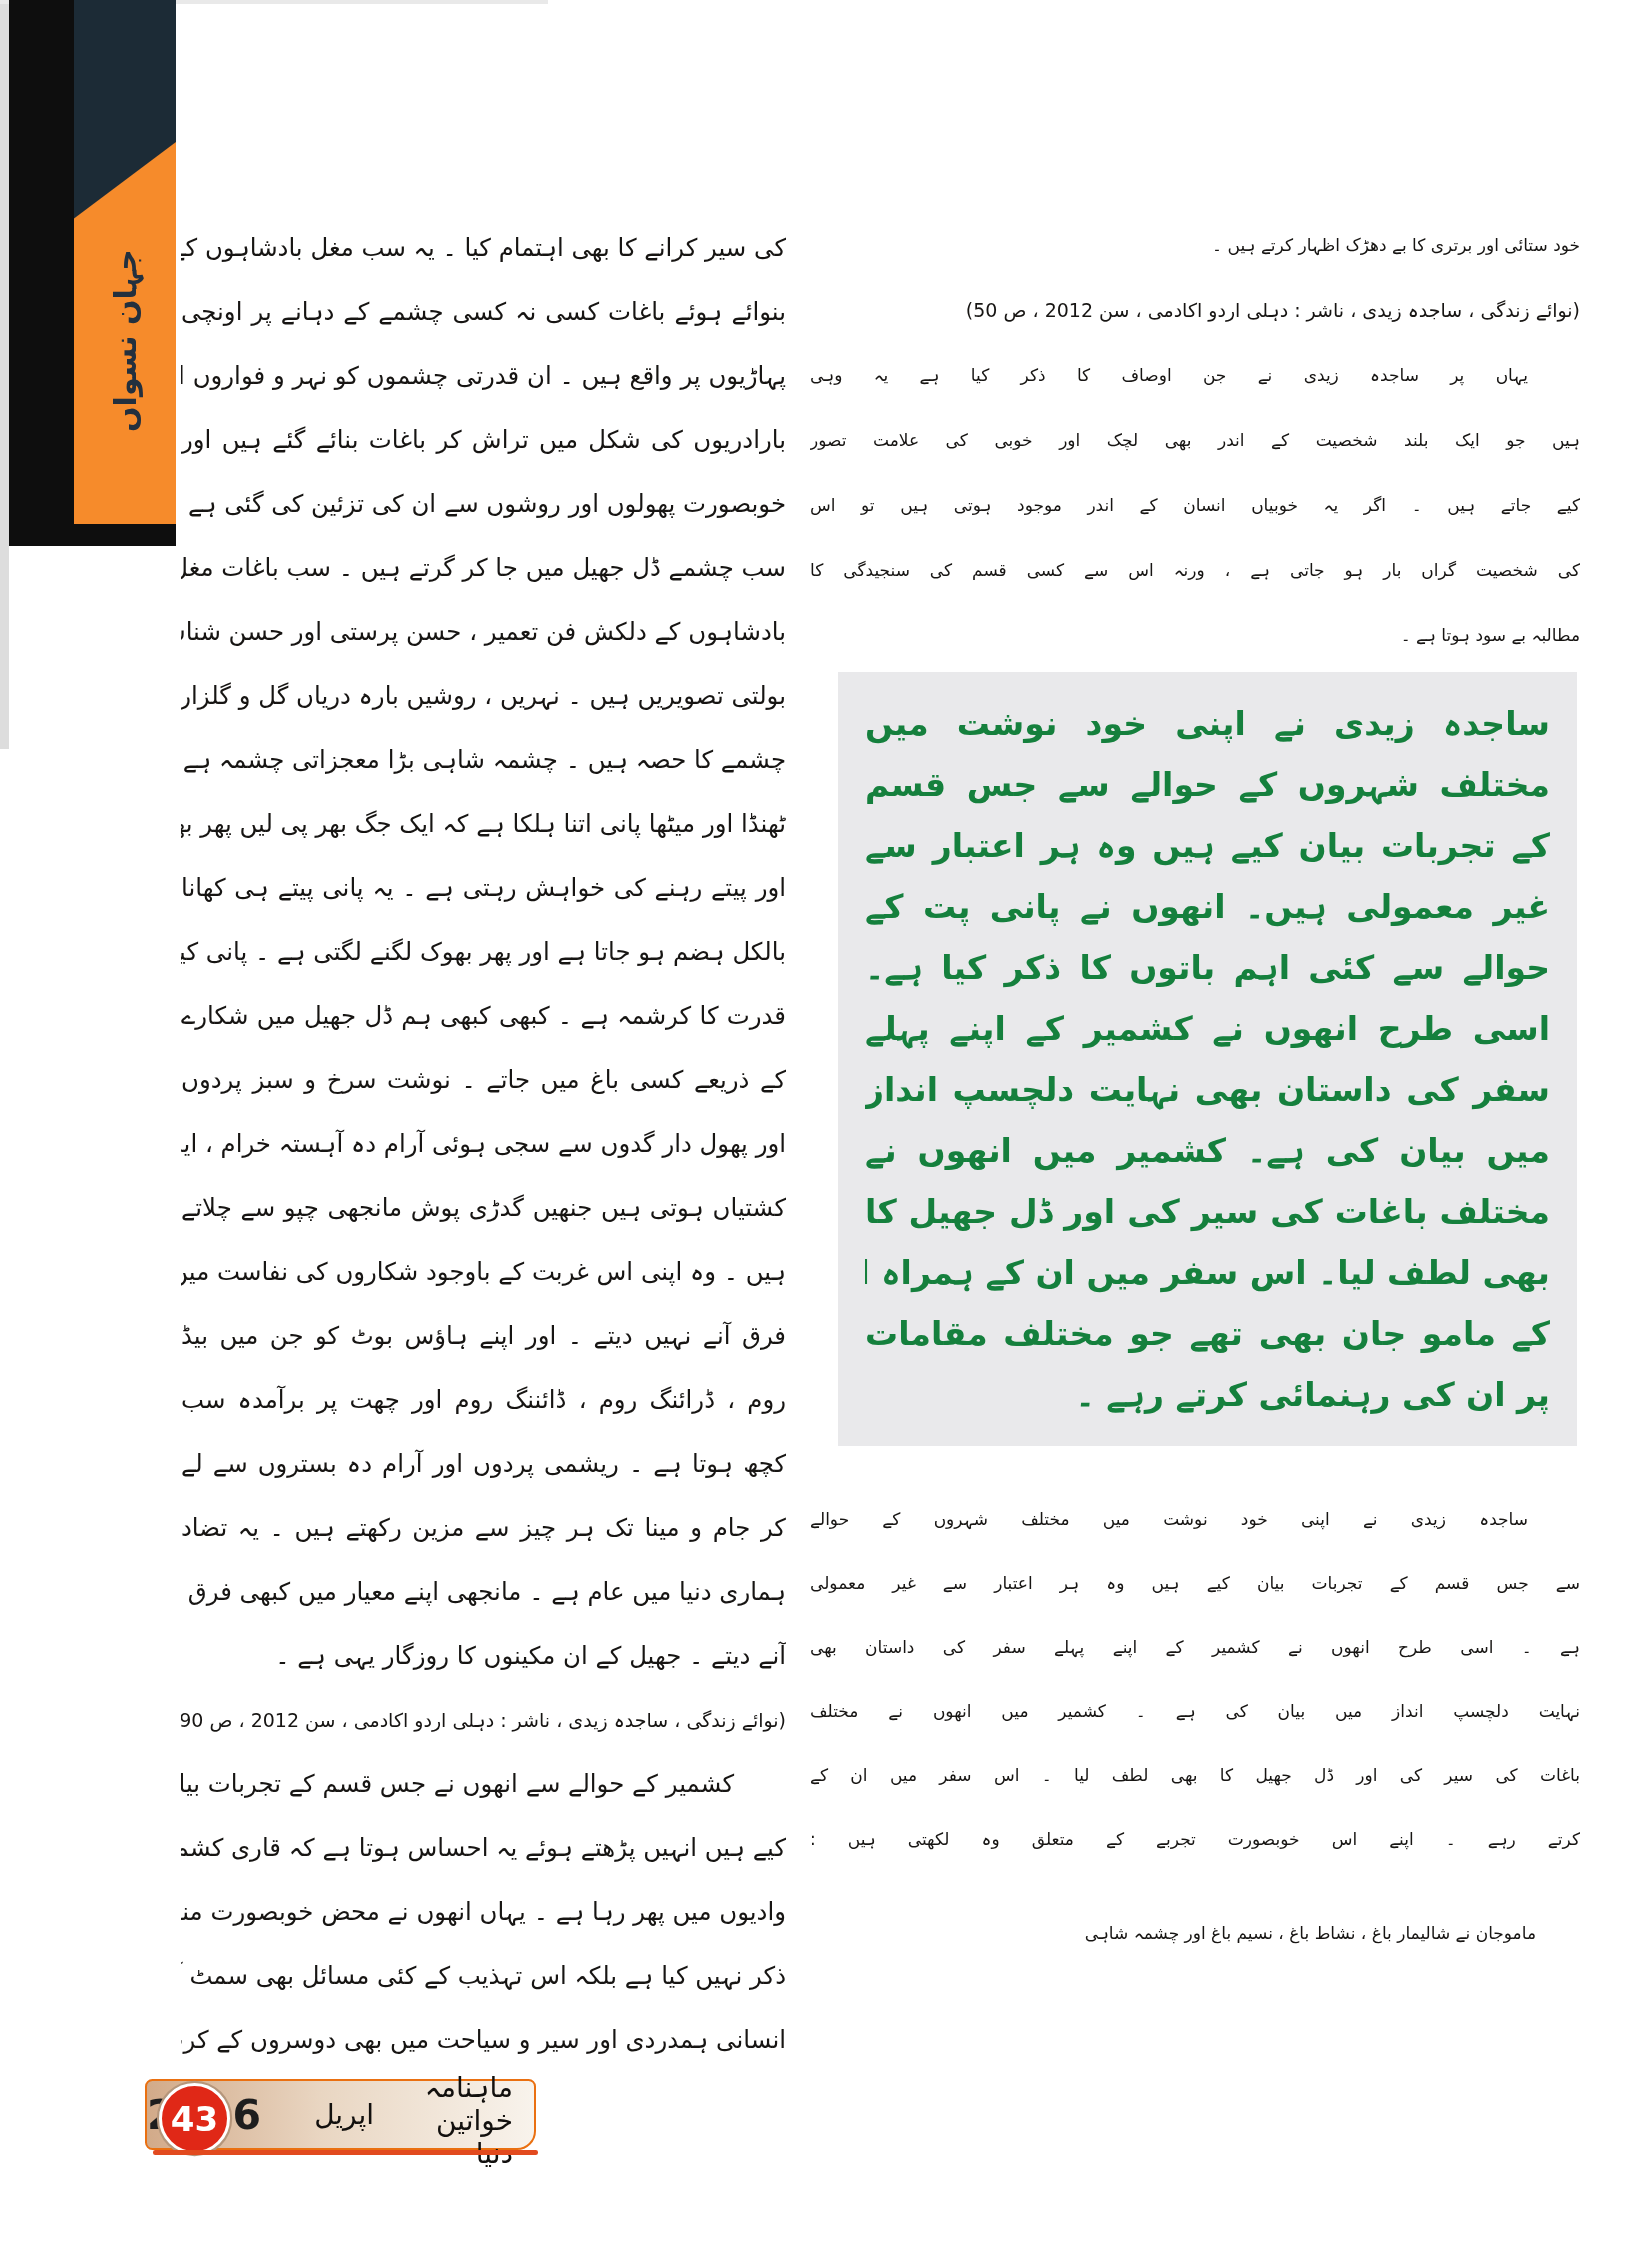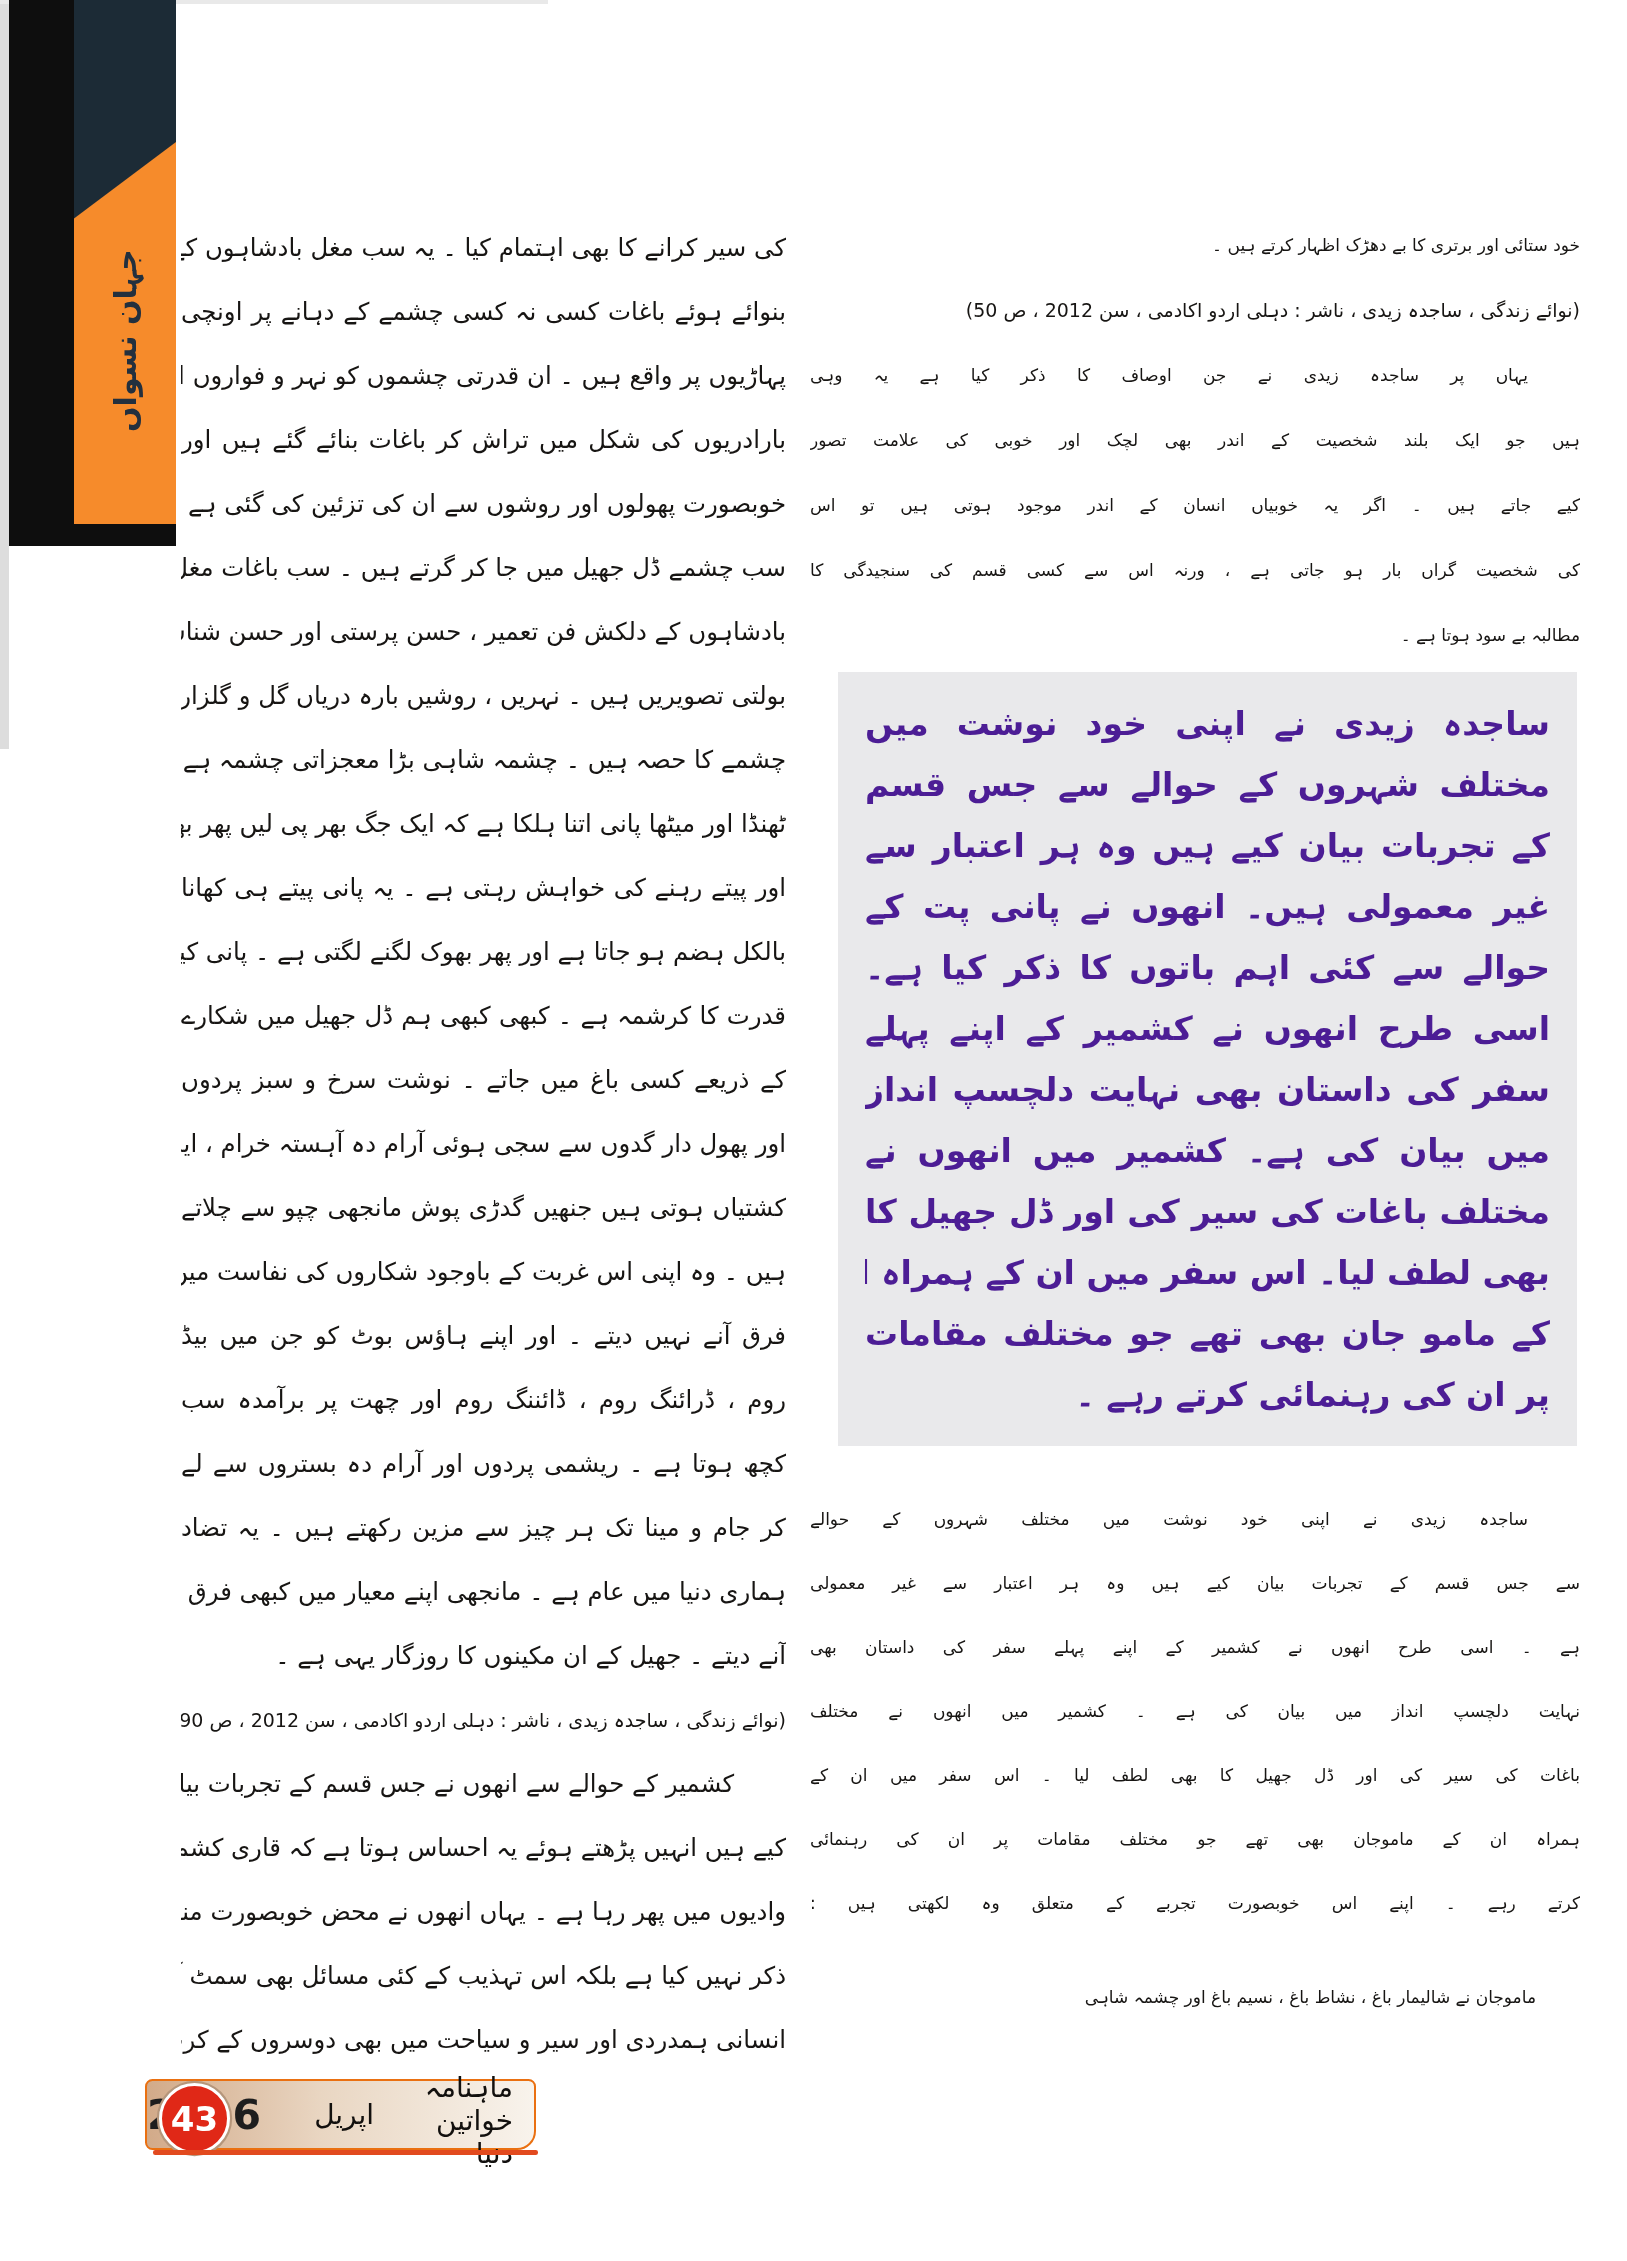--- a/index.html
+++ b/index.html
@@ -51,21 +51,21 @@
   .ln.ref{font-size:19px;text-align-last:auto;}
   .ln.quote{padding:0 44px;text-align-last:auto;margin-top:30px;}
 
   
   .quote-box{
     margin:4.4px 3px 0 28px;
     background:#e9e9eb;
     padding:21px 27px;
   }
   .quote-box .ln{
-    font-weight:bold;font-size:33px;line-height:61px;height:61px;color:#4c1d95;
+    font-weight:bold;font-size:33px;line-height:61px;height:61px;color:#15803d;
   }
   .lower{margin-top:41px;}
   .lower .ln{line-height:64px;height:64px;}
 
   
   .footer-bar{
     position:absolute;left:145px;top:2079px;width:391px;height:71px;
     background:linear-gradient(90deg,#d2aa89 0%,#e9d6c2 45%,#f8f3ec 100%);
     border:2.2px solid #ea7011;
     border-radius:7.4px 7.4px 19px 7.4px;
@@ -169,21 +169,20 @@
         <div class="ln body">بھی لطف لیا۔ اس سفر میں ان کے ہمراہ ان</div>
         <div class="ln body">کے مامو جان بھی تھے جو مختلف مقامات</div>
         <div class="ln end">پر ان کی رہنمائی کرتے رہے ۔</div>
       </div>
     <div class="lower">
         <div class="ln start">ساجدہ زیدی نے اپنی خود نوشت میں مختلف شہروں کے حوالے</div>
         <div class="ln body">سے جس قسم کے تجربات بیان کیے ہیں وہ ہر اعتبار سے غیر معمولی</div>
         <div class="ln body">ہے ۔ اسی طرح انھوں نے کشمیر کے اپنے پہلے سفر کی داستان بھی</div>
         <div class="ln body">نہایت دلچسپ انداز میں بیان کی ہے ۔ کشمیر میں انھوں نے مختلف</div>
         <div class="ln body">باغات کی سیر کی اور ڈل جھیل کا بھی لطف لیا ۔ اس سفر میں ان کے</div>
-        <div class="ln body">ہمراہ ان کے ماموجان بھی تھے جو مختلف مقامات پر ان کی رہنمائی</div>
         <div class="ln body">کرتے رہے ۔ اپنے اس خوبصورت تجربے کے متعلق وہ لکھتی ہیں :</div>
         <div class="ln quote">ماموجان نے شالیمار باغ ، نشاط باغ ، نسیم باغ اور چشمہ شاہی</div>
       </div>
   </div>
 
   <div class="footer-bar">
     <div class="page-circle">
       <span>43</span>
     </div>
     <span class="footer-title">ماہنامہ خواتین دنیا</span>

